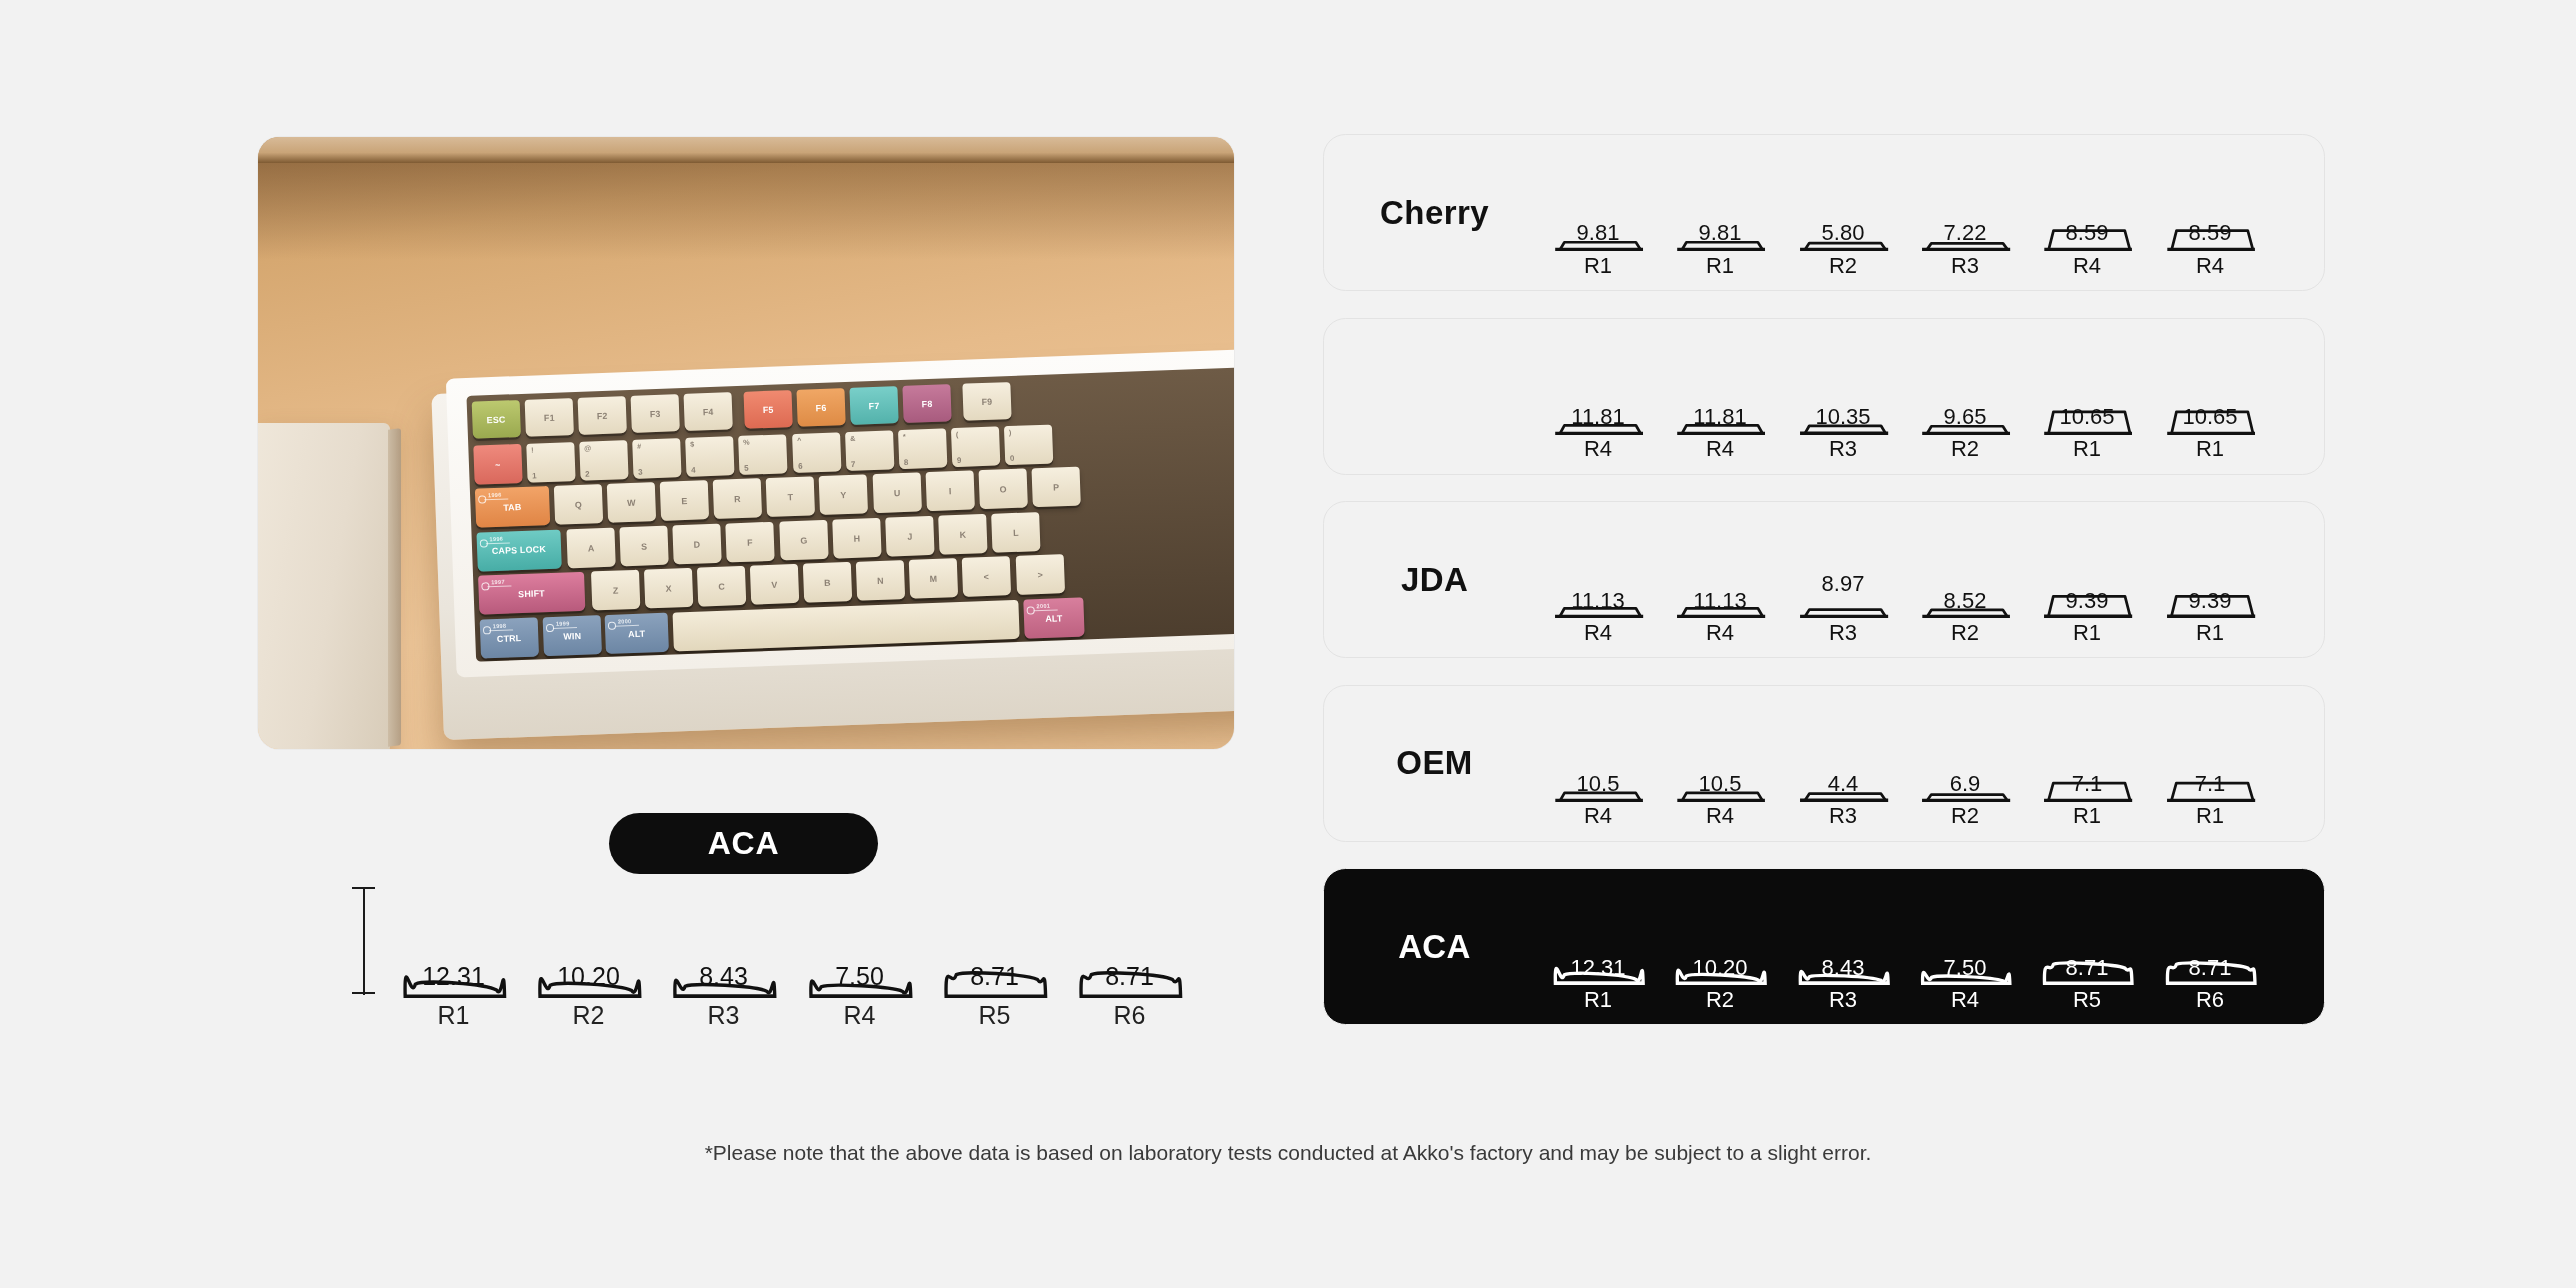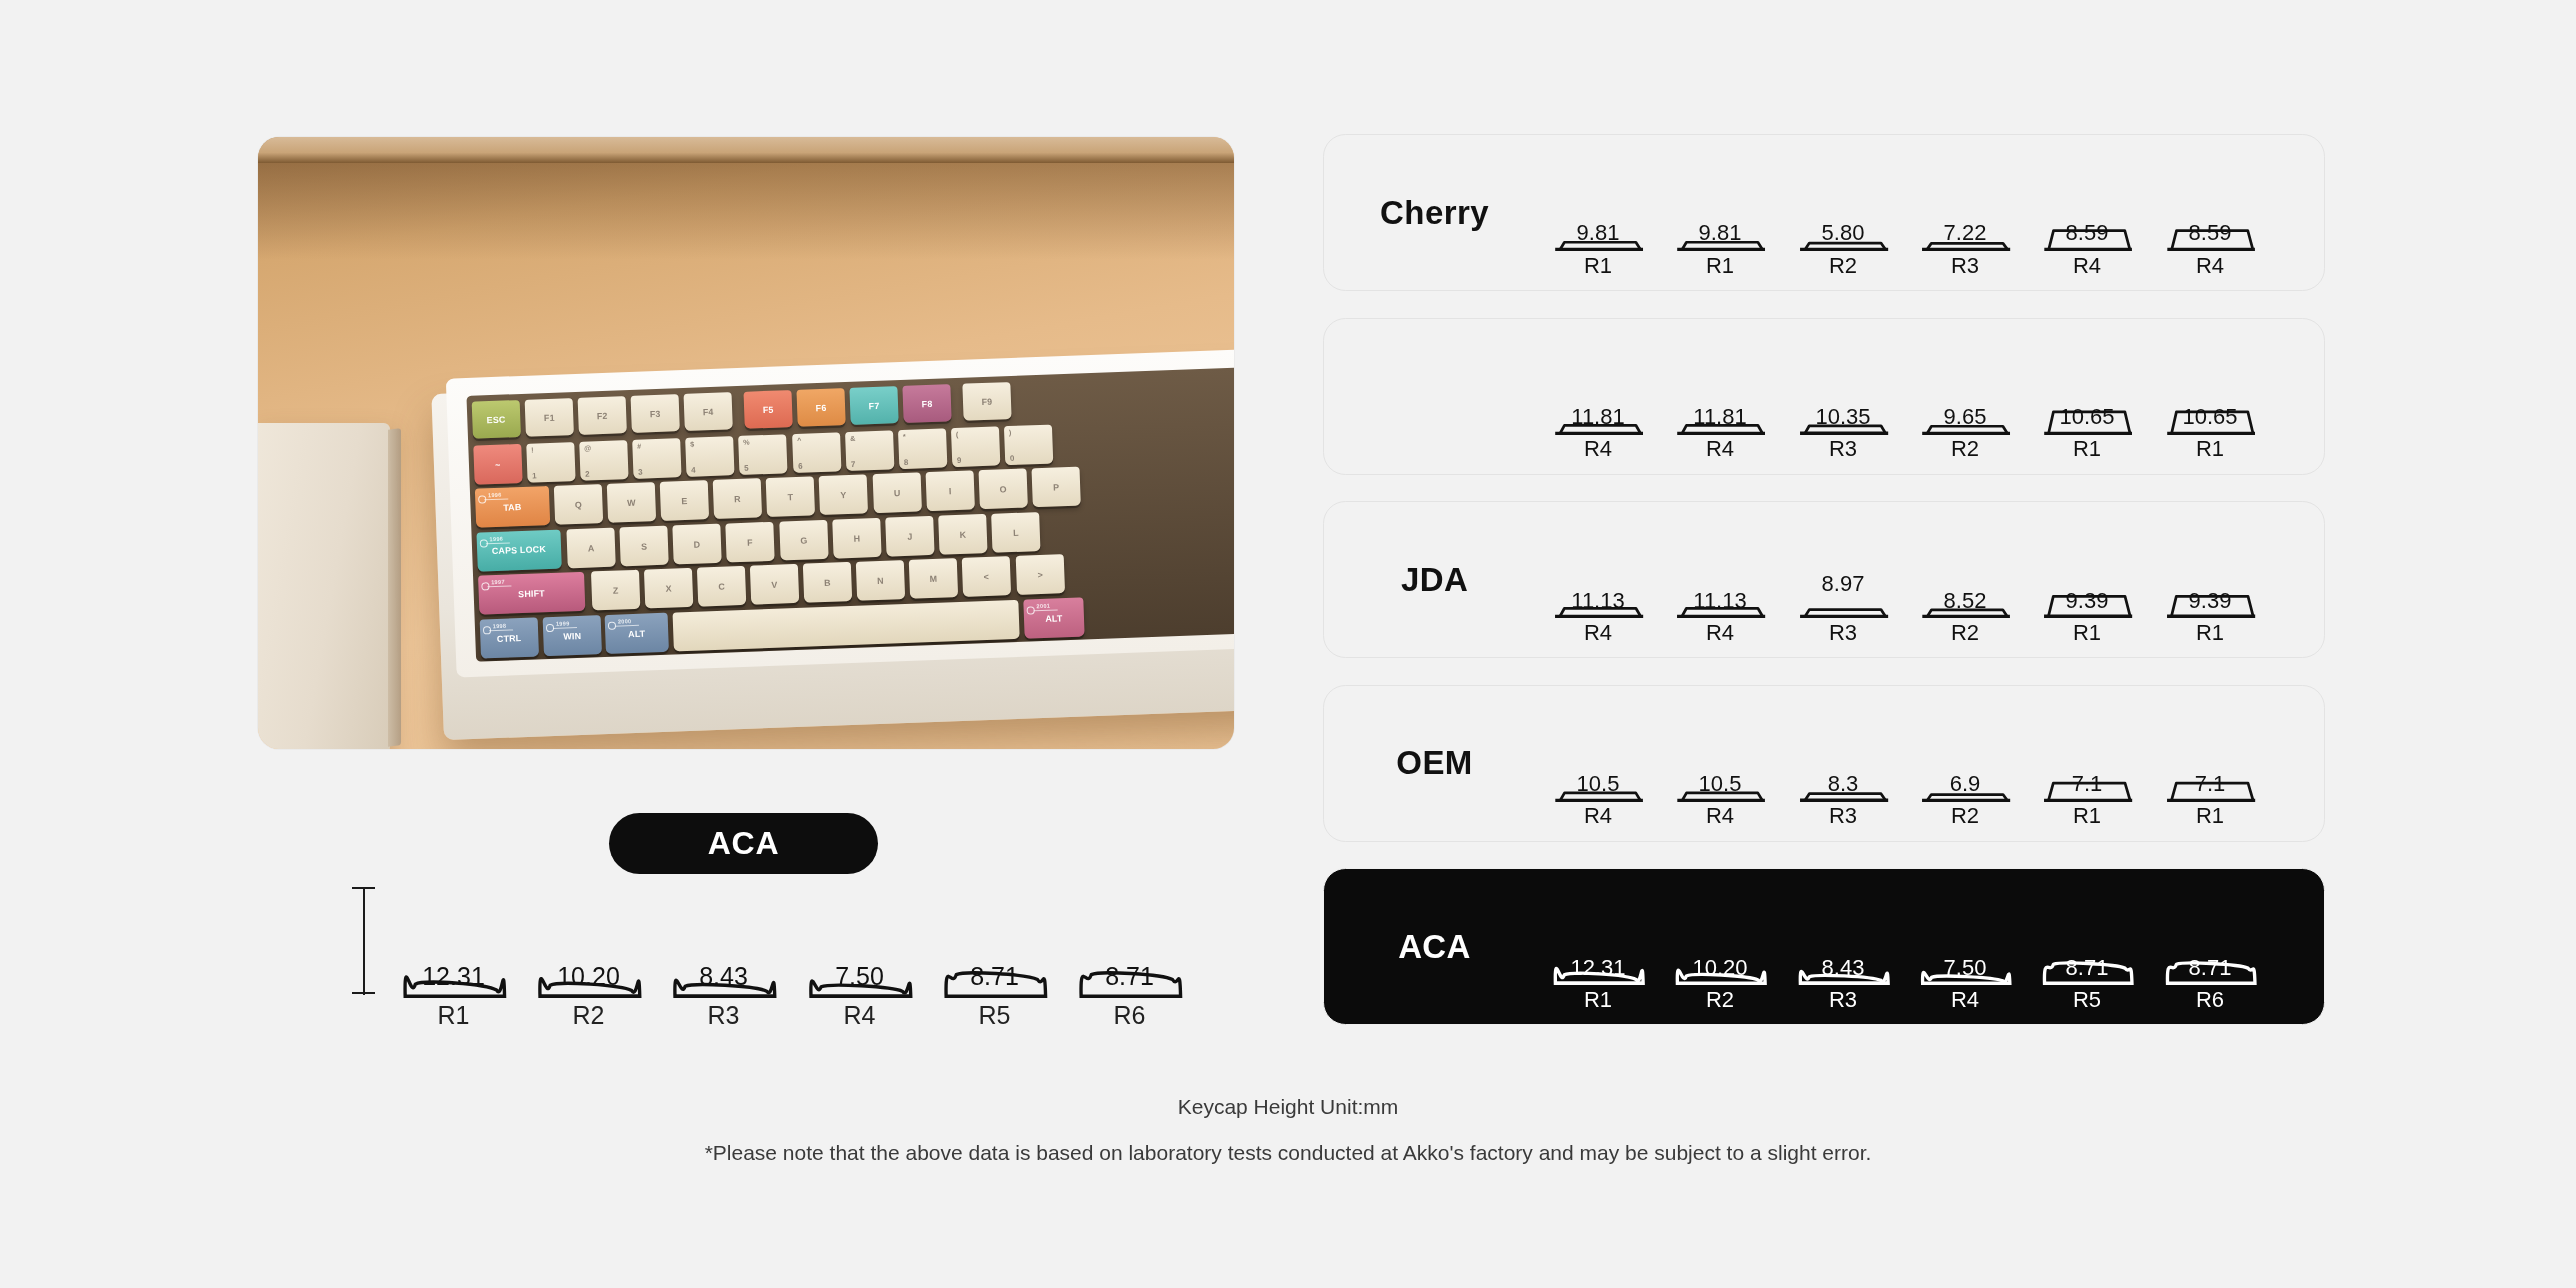--- a/index.html
+++ b/index.html
@@ -753,21 +753,21 @@
           <div class="capwrap" style="left: 245px;">
             <div style="position: relative; height: 68px;">
               <svg class="capsvg" width="95" height="68" viewBox="0 0 118 84">
       <path d="M 10.030000000000001 84
          L 16.520000000000003 73.92
          L 105.61 73.92
          L 112.48349999999999 84
          Z" fill="none" stroke="#111111" stroke-width="3.4" stroke-linejoin="round" stroke-linecap="round"></path>
       <path d="M 5.015000000000001 82.5 L 114.4895 82.5" stroke="#111111" stroke-width="5" stroke-linecap="butt"></path>
     </svg>
-              <div class="capval" style="bottom: 4.8px;">8.3</div>
+              <div class="capval" style="bottom: 4.8px;">4.4</div>
             </div>
             <div class="caprow">R3</div>
           </div>
           <div class="capwrap" style="left: 367px;">
             <div style="position: relative; height: 62px;">
               <svg class="capsvg" width="95" height="62" viewBox="0 0 118 77">
       <path d="M 10.030000000000001 77
          L 16.520000000000003 67.76
          L 105.61 67.76
          L 112.48349999999999 77
@@ -898,17 +898,16 @@
       <path d="M 5.015000000000001 84.5 L 114.4895 84.5" stroke="#ffffff" stroke-width="5.800000000000001" stroke-linecap="butt"></path>
     </svg>
               <div class="capval" style="bottom: 4.8px;">8.71</div>
             </div>
             <div class="caprow">R6</div>
           </div>
         </div>
       </div>
     </div>
 
-  <div class="foot1">Keycap Height Unit:mm</div>
   <div class="foot2">*Please note that the above data is based on laboratory tests conducted at Akko's factory and may be subject to a slight error.</div>
 
 </div>
 
 
 </body></html>

